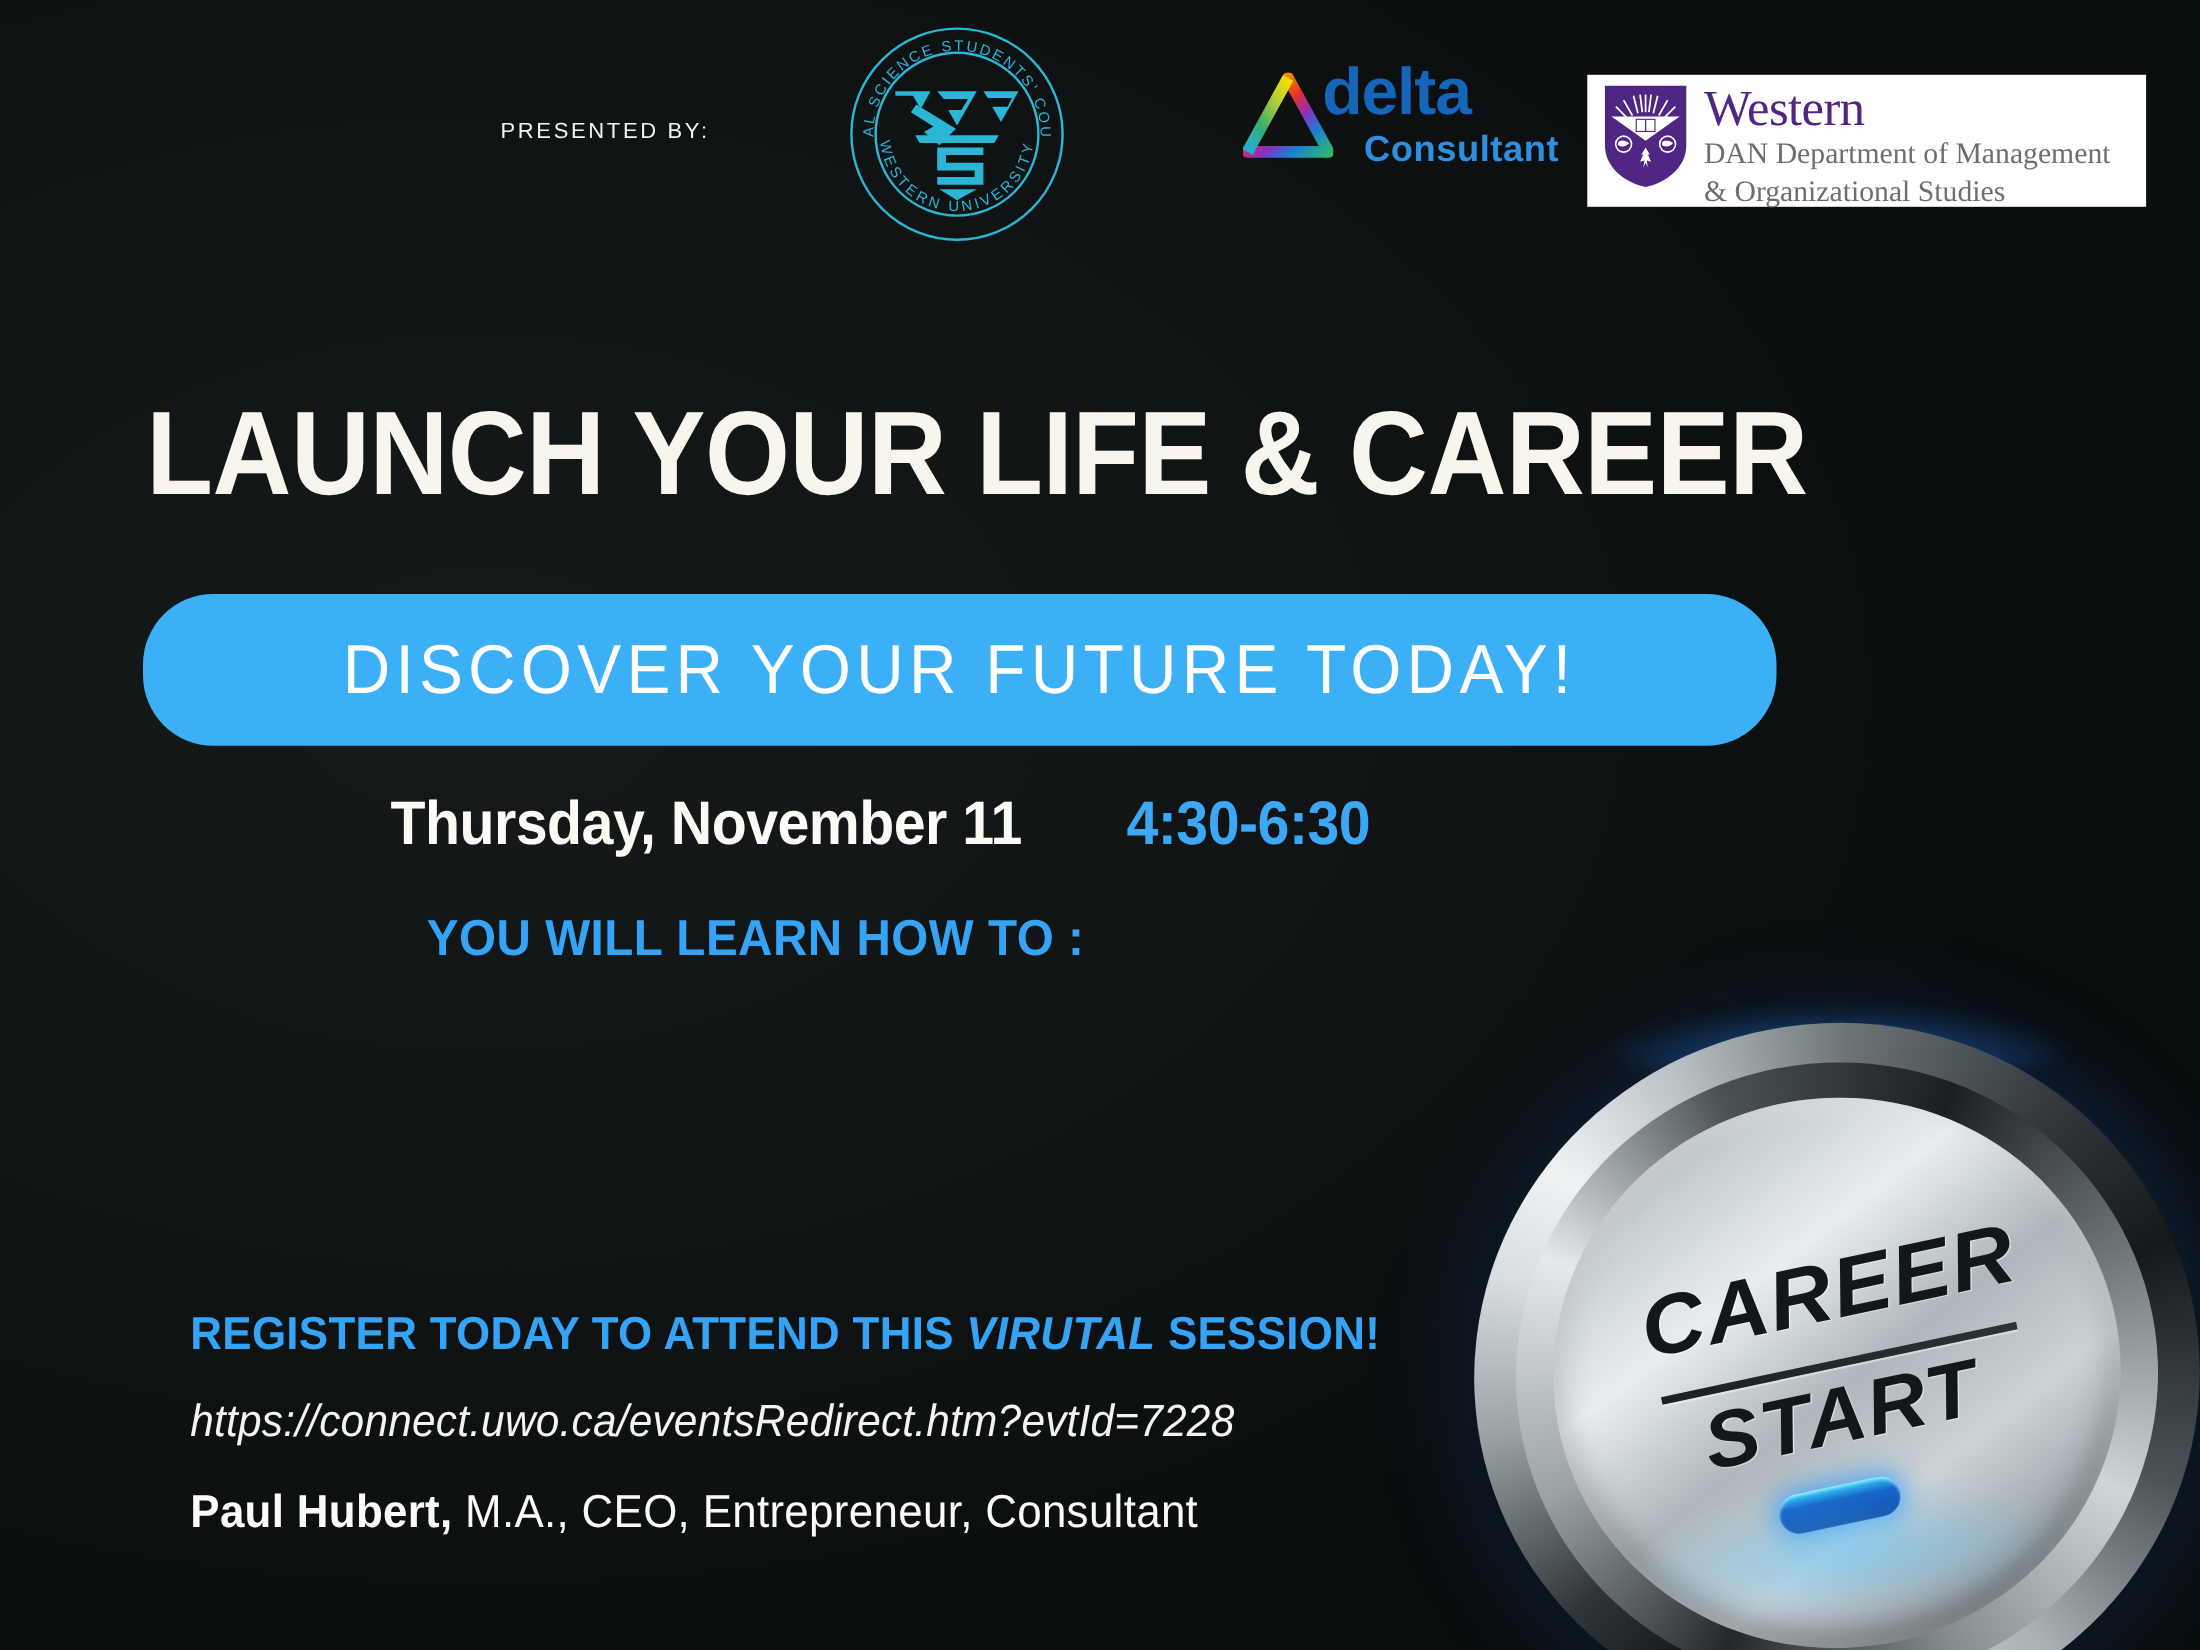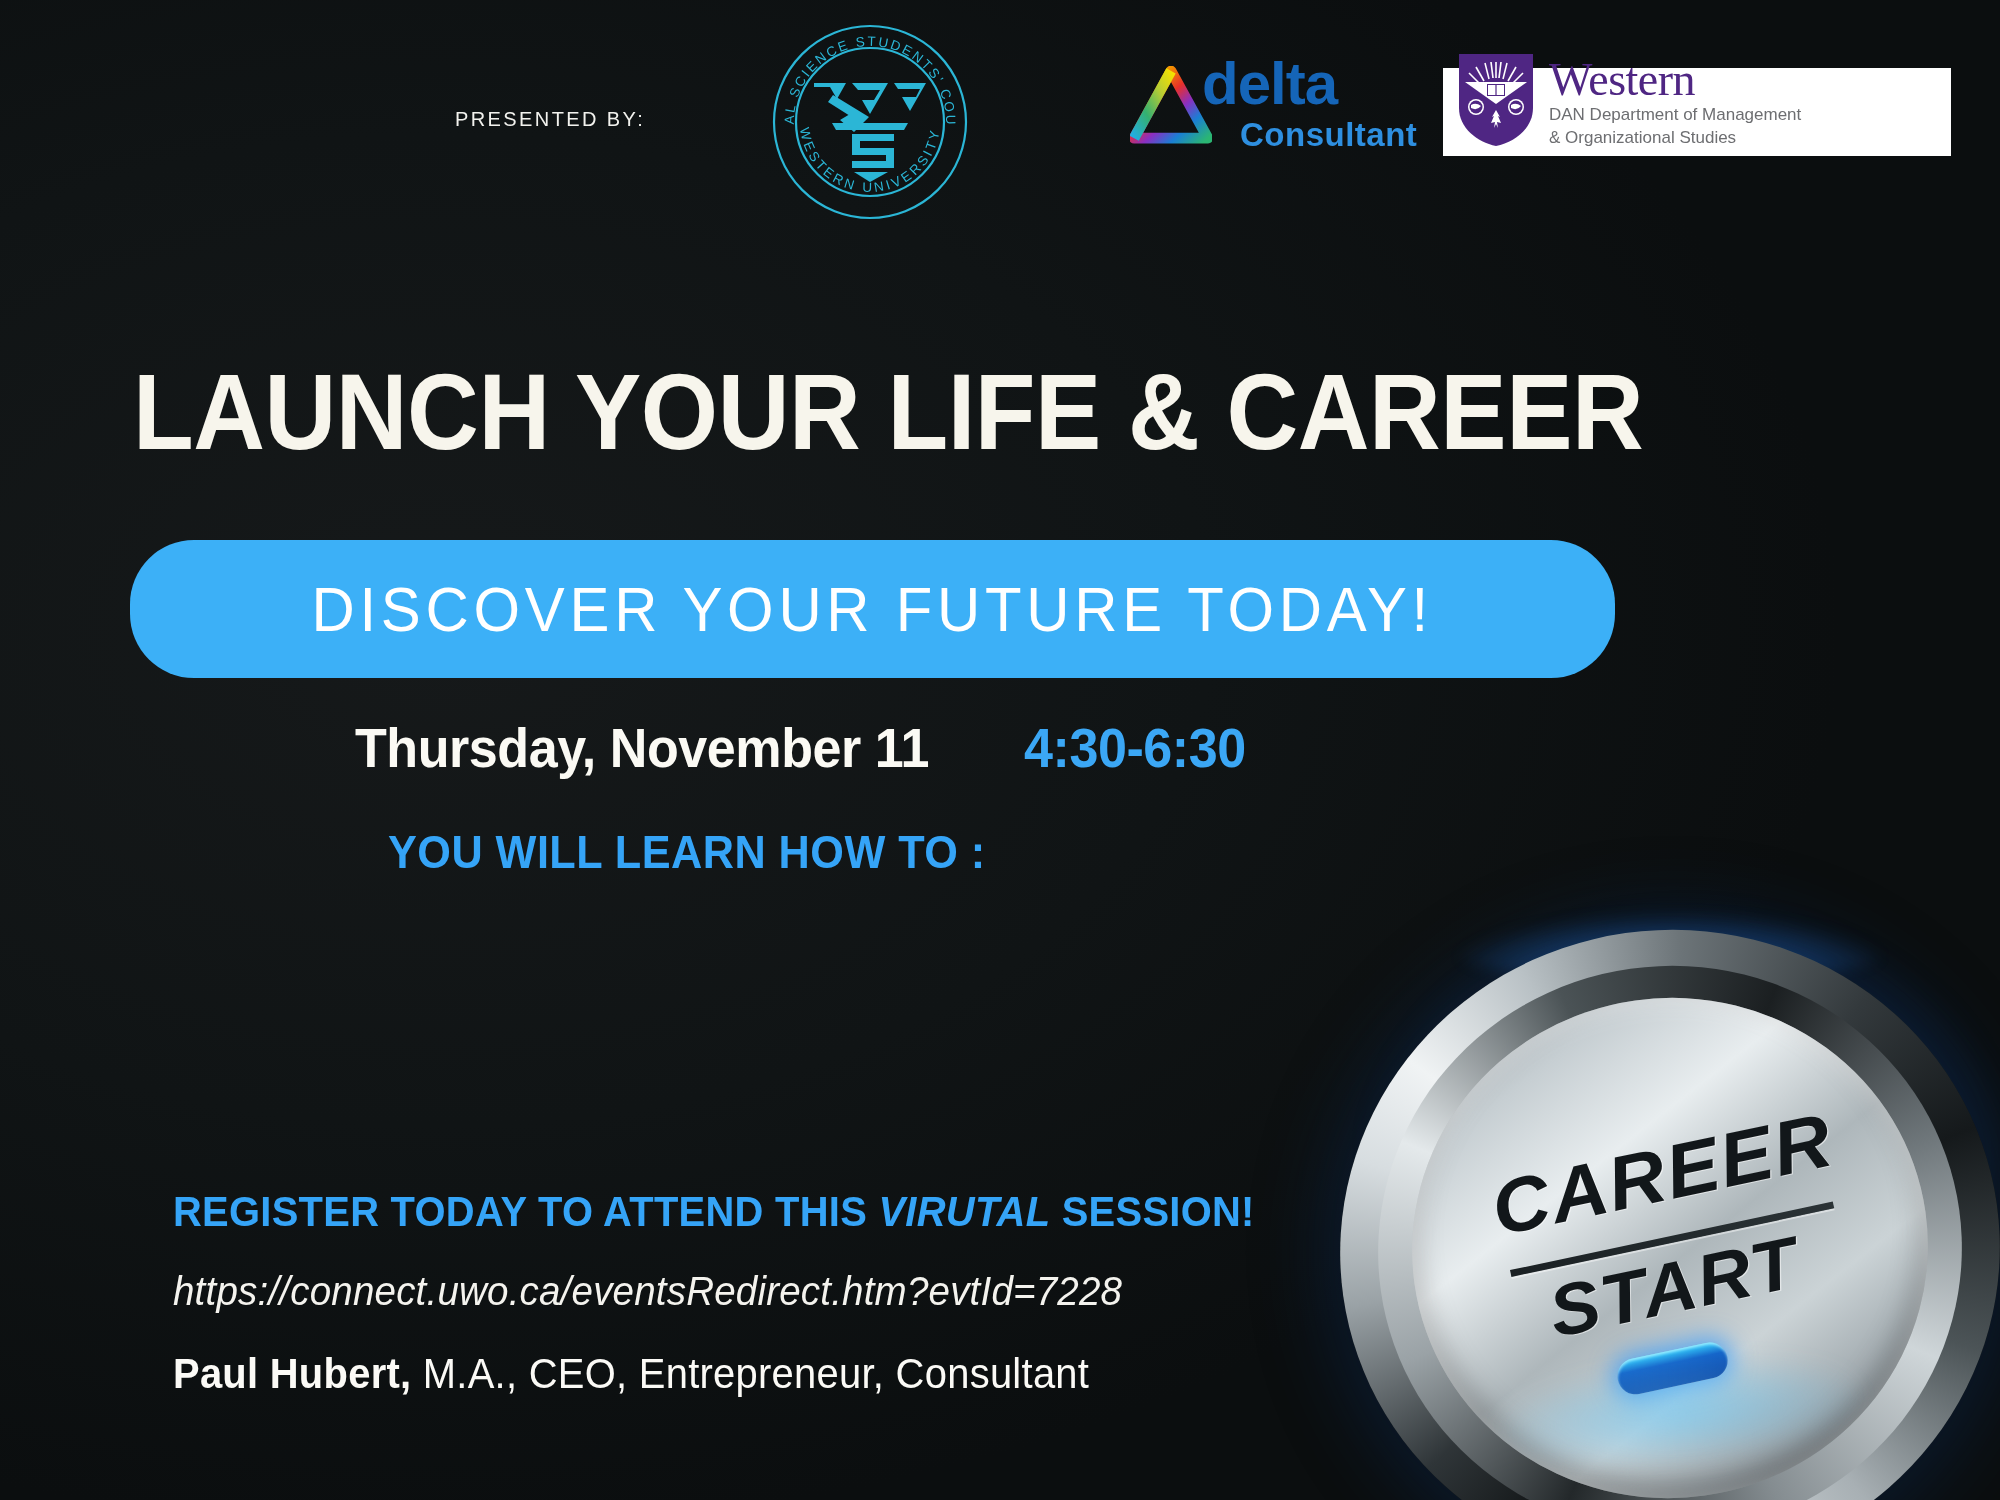--- a/index.html
+++ b/index.html
@@ -39,33 +39,34 @@
   }
   .delta-sub {
     position: absolute; left: 110px; top: 60px;
     font-size: 33px; font-weight: 700; color: #2e8fe0;
     letter-spacing: 0.5px; line-height: 1;
   }
 
   
   .western-logo {
     position: absolute; left: 1443px; top: 68px;
-    width: 508px; height: 88px; background: #ffffff;
-    display: flex; align-items: flex-end; padding: 8px 10px 8px 14px;
+    width: 508px; height: 120px; background: #ffffff;
+    display: flex; align-items: flex-start; padding: 8px 10px 8px 14px;
   }
   .shield { width: 78px; height: 96px; flex: 0 0 78px; margin-right: 14px; }
   .western-text { display: flex; flex-direction: column; justify-content: center; }
   .western-name {
     font-family: "Liberation Serif", serif;
     font-size: 46px; color: #4f2683; line-height: 0.98; font-weight: 400;
     letter-spacing: -0.5px;
   }
   .western-dept {
-    font-size: 17px; color: #6d6e71; line-height: 1.18; font-weight: 400;
+    font-size: 27px; color: #6d6e71; line-height: 1.18; font-weight: 400;
     margin-top: 3px;
+    font-family: Liberation Serif, serif;
   }
 
   
   .button-photo {
     position: absolute; right: -60px; bottom: -130px;
     width: 760px; height: 760px;
   }
   .btn-glow {
     position: absolute; left: 70px; top: 40px; width: 640px; height: 420px;
     border-radius: 50%;

